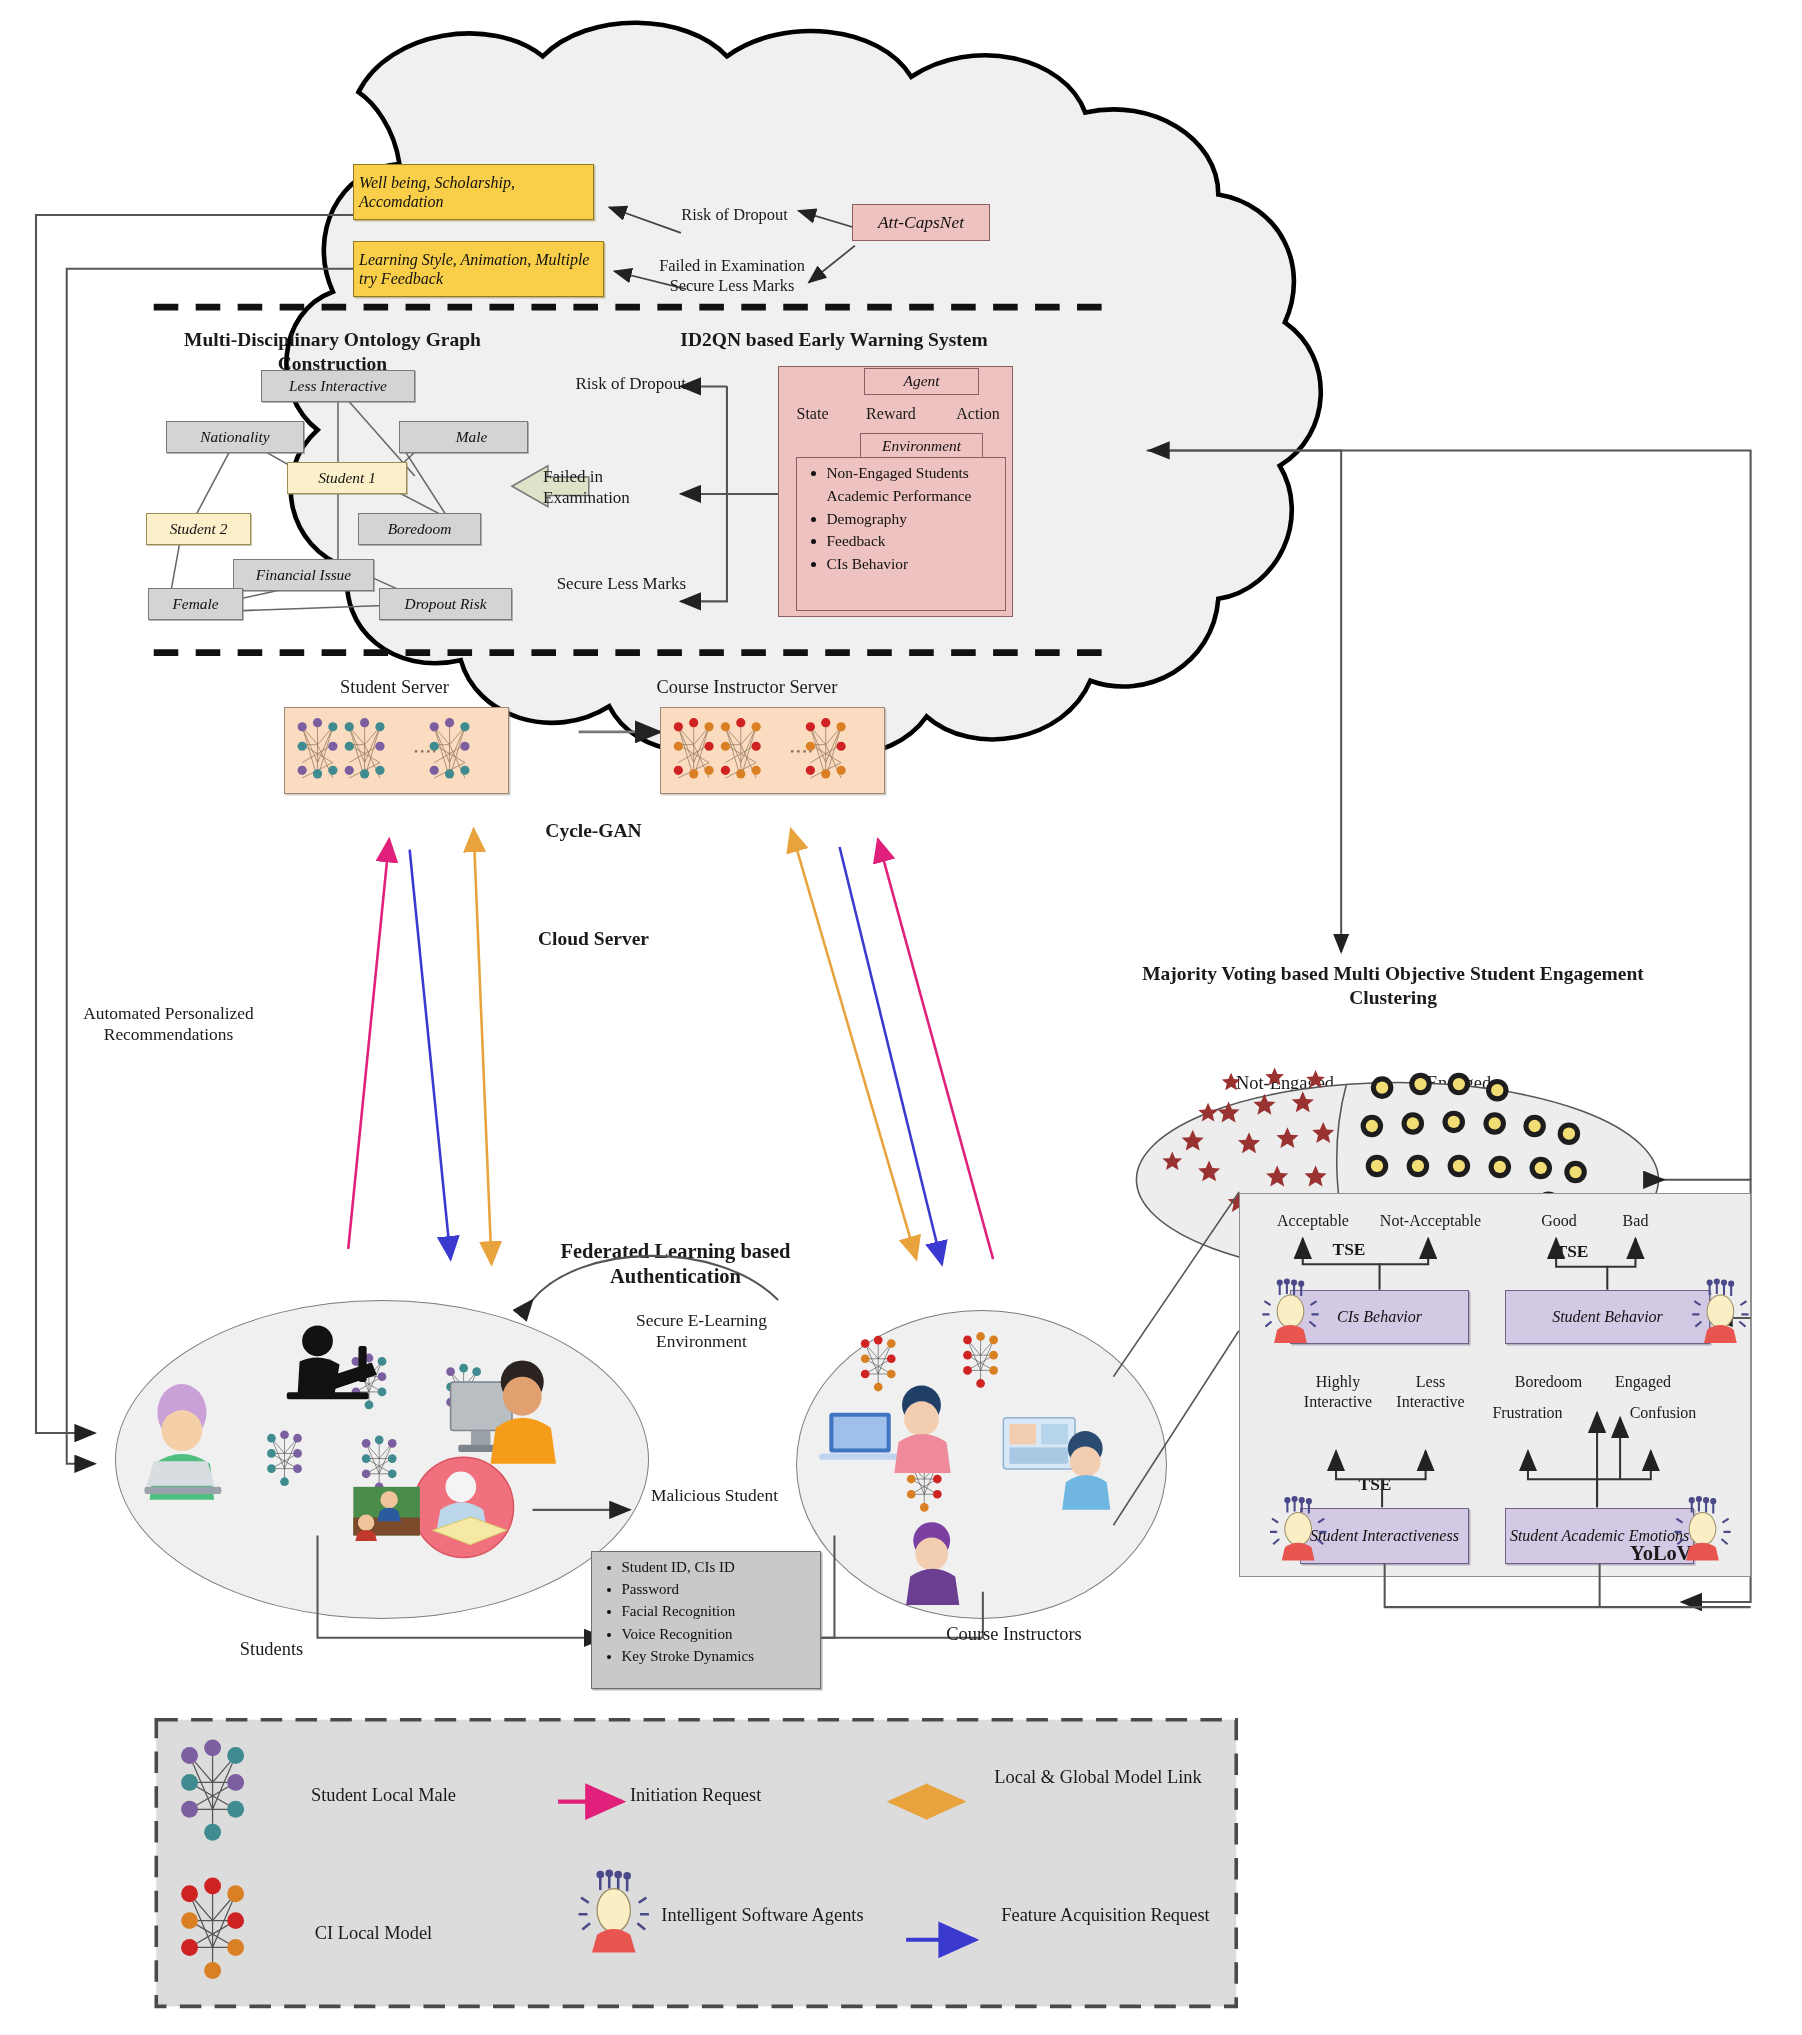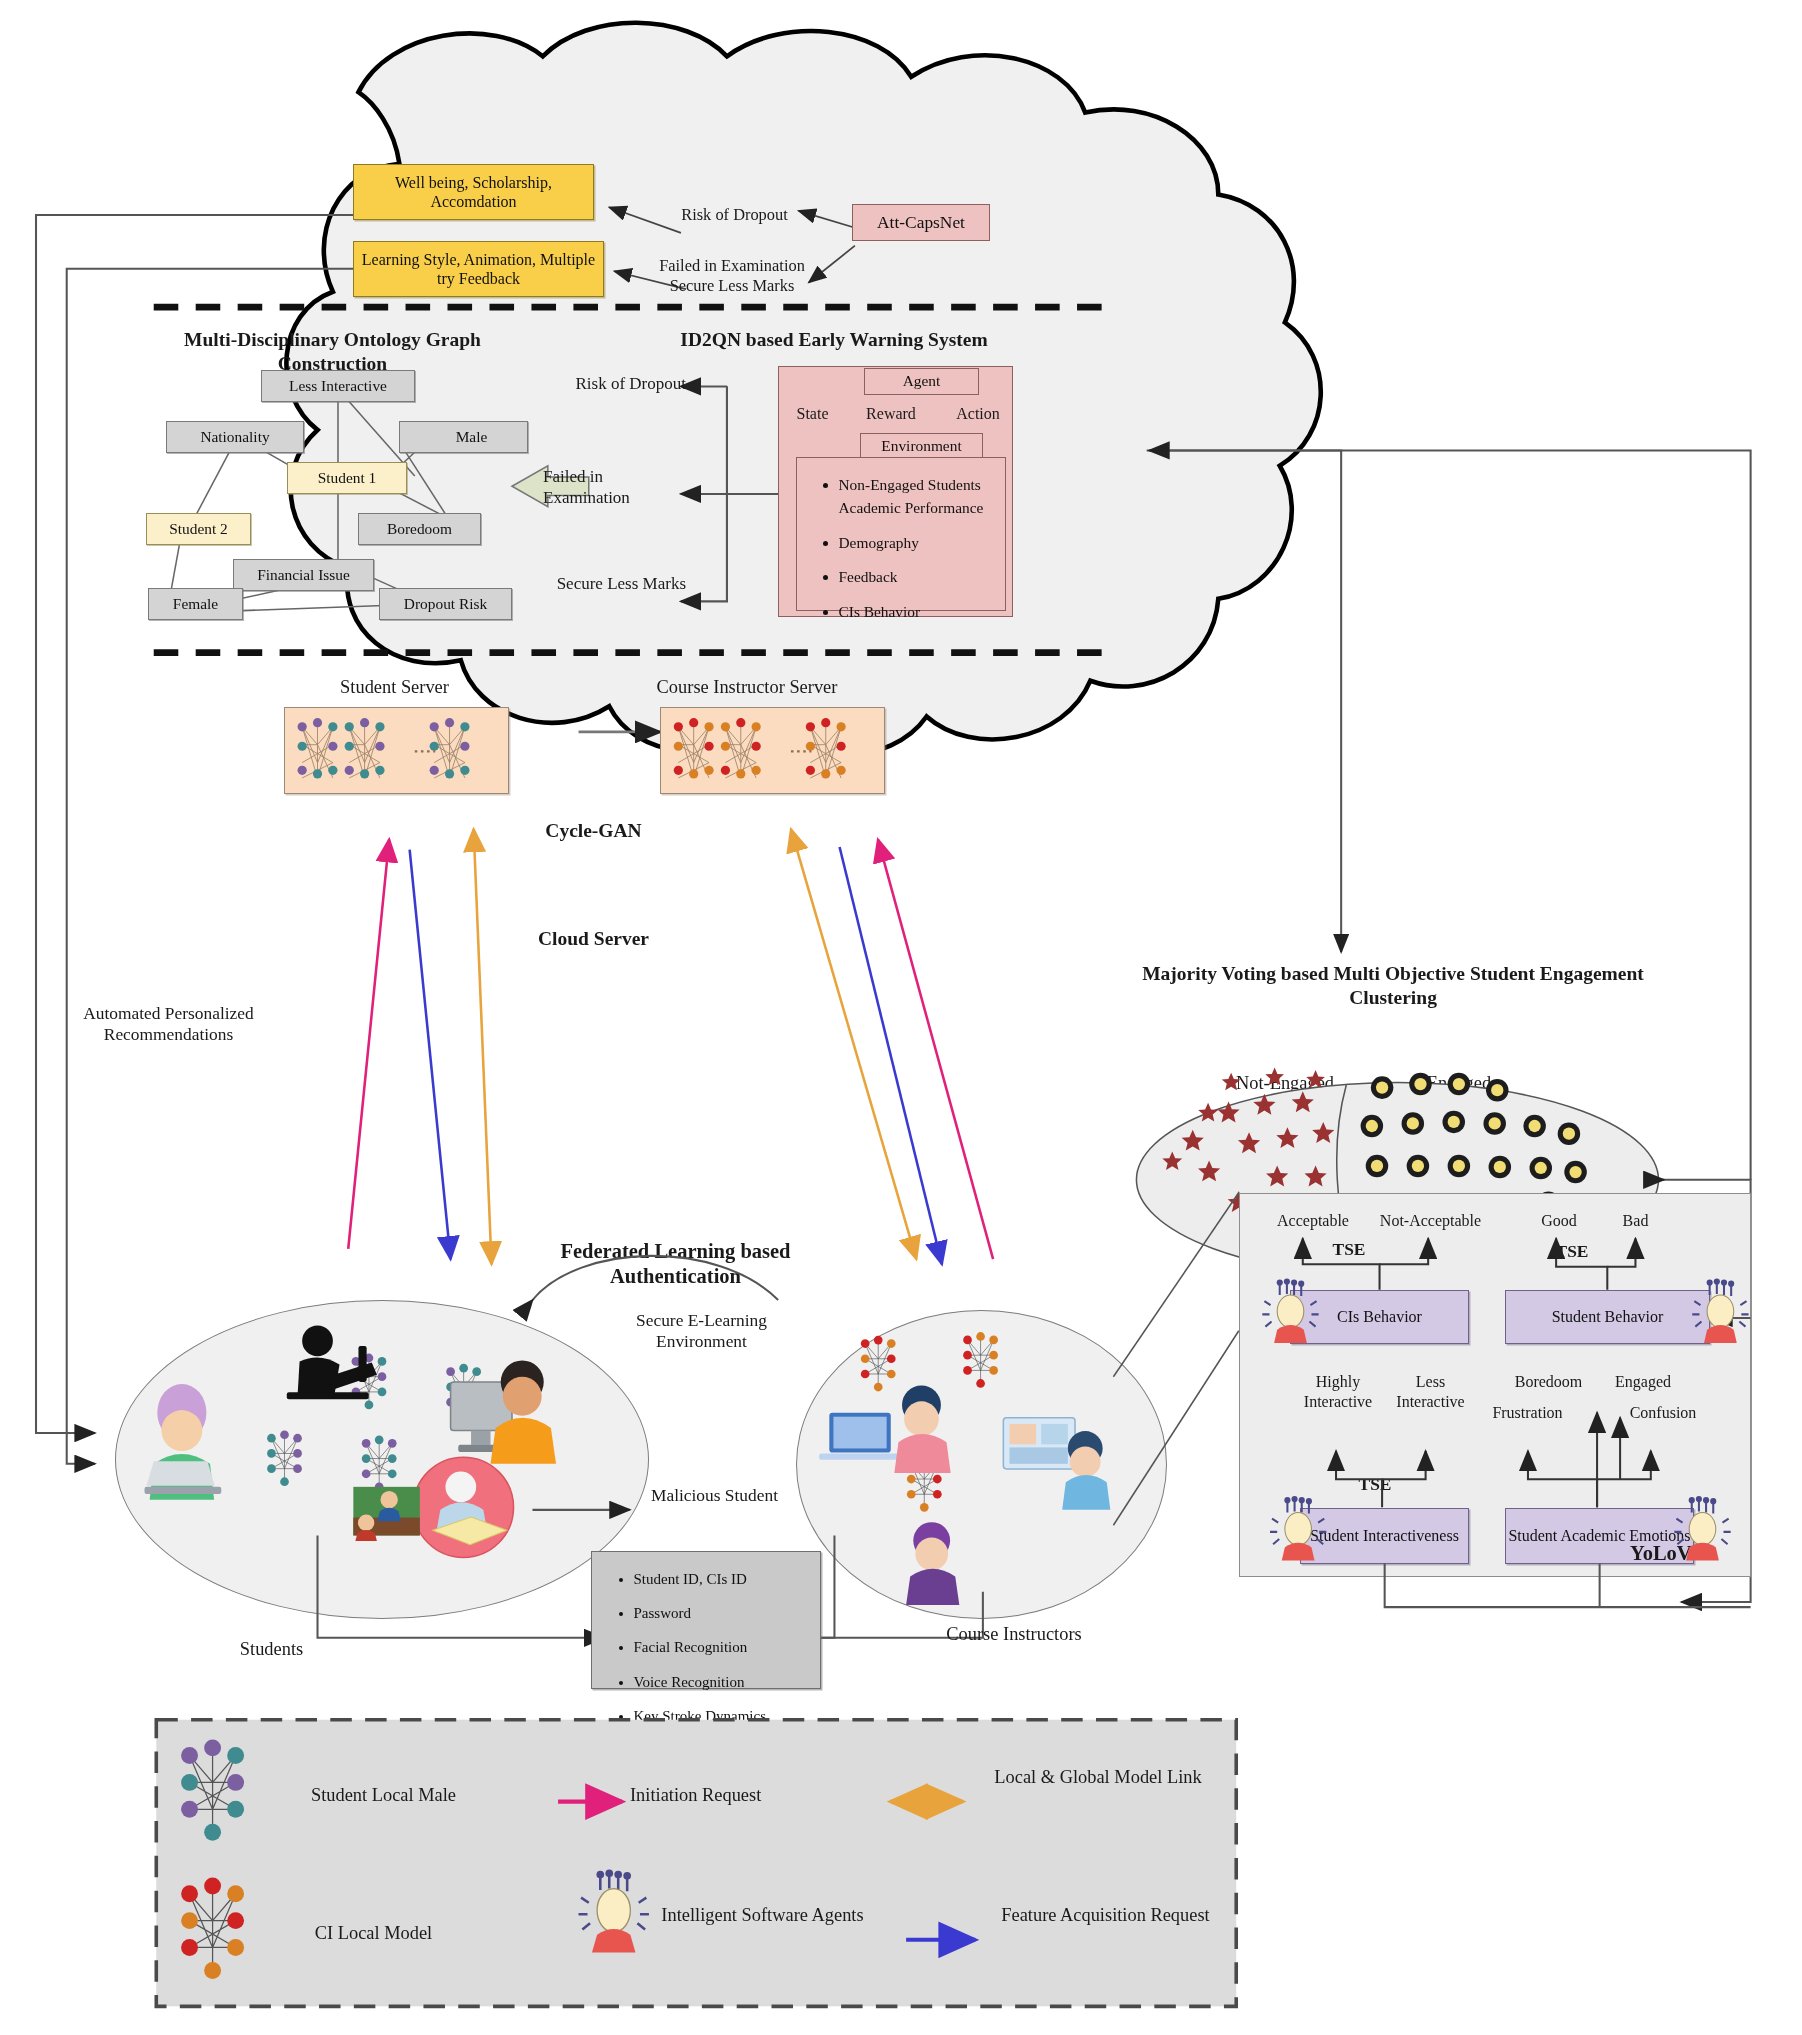--- a/index.html
+++ b/index.html
@@ -1,33 +1,33 @@
 <!DOCTYPE html>
 <html style="font-size:8.2px"><head>
 <meta charset="utf-8">
 <style>
   html,body{margin:0;padding:0;background:#fff;}
   body{width:1803px;height:2035px;position:relative;font-family:"Liberation Serif",serif;color:#111;overflow:hidden;}
   #root{position:absolute;inset:0;}
   svg.layer{position:absolute;left:0;top:0;width:1803px;height:2035px;pointer-events:none;}
   .txt{position:absolute;text-align:center;line-height:1.22;color:#1a1a1a;}
   .bold{font-weight:bold;}
-  .box{position:absolute;box-sizing:border-box;display:flex;align-items:center;justify-content:center;text-align:center;line-height:1.2;}
+  .box{position:absolute;box-sizing:border-box;display:flex;align-items:center;justify-content:center;line-height:1.2;font-style:italic;}
   
   .gnode{background:#d4d4d4;border:1px solid #7a7a7a;box-shadow:1px 1px 0 rgba(120,120,120,.55);font-size:15.4px;}
   .ynode{background:#fbf0c9;border:1px solid #9a8e58;box-shadow:1px 1px 0 rgba(150,140,90,.5);font-size:15.4px;}
   .yrec{background:#f9cf4a;border:1px solid #8e7a22;box-shadow:1.5px 1.5px 0 rgba(140,120,40,.45);font-size:16px;padding:3.1px 5.1px;}
   .pinkbox{background:#eec2c0;border:1px solid #8a6160;}
   .pinklbl{background:#eec2c0;border:1px solid #8a6160;font-size:15.4px;}
   .srvbox{background:#fbdcc0;border:1px solid #9a8878;box-shadow:1.5px 1.5px 0 rgba(150,130,110,.4);}
   .graybox{background:#c9c9c9;border:1px solid #6f6f6f;box-shadow:1.5px 1.5px 0 rgba(110,110,110,.5);}
   .purpbox{background:#d3c9e4;border:1px solid #6e6288;box-shadow:1.5px 1.5px 0 rgba(110,100,135,.45);font-size:16px;}
   .ylpanel{background:#ededed;border:1px solid #8d8d8d;}
   .bul{position:absolute;font-size:15.4px;text-align:left;line-height:1.48;}
-  .bul li{margin:12px;padding:0;}
+  .bul li{margin:0;padding:0;}
   ul.plain{margin:0;padding-left:20.5px;list-style:disc;}
   
   .ell{position:absolute;border:1px solid #7c7c7c;border-radius:50%;background:#f0f0f0;}
 </style>
 </head>
 <body>
 
 <div id="root">
 
   <svg class="layer" viewBox="0 0 3522 3976">

